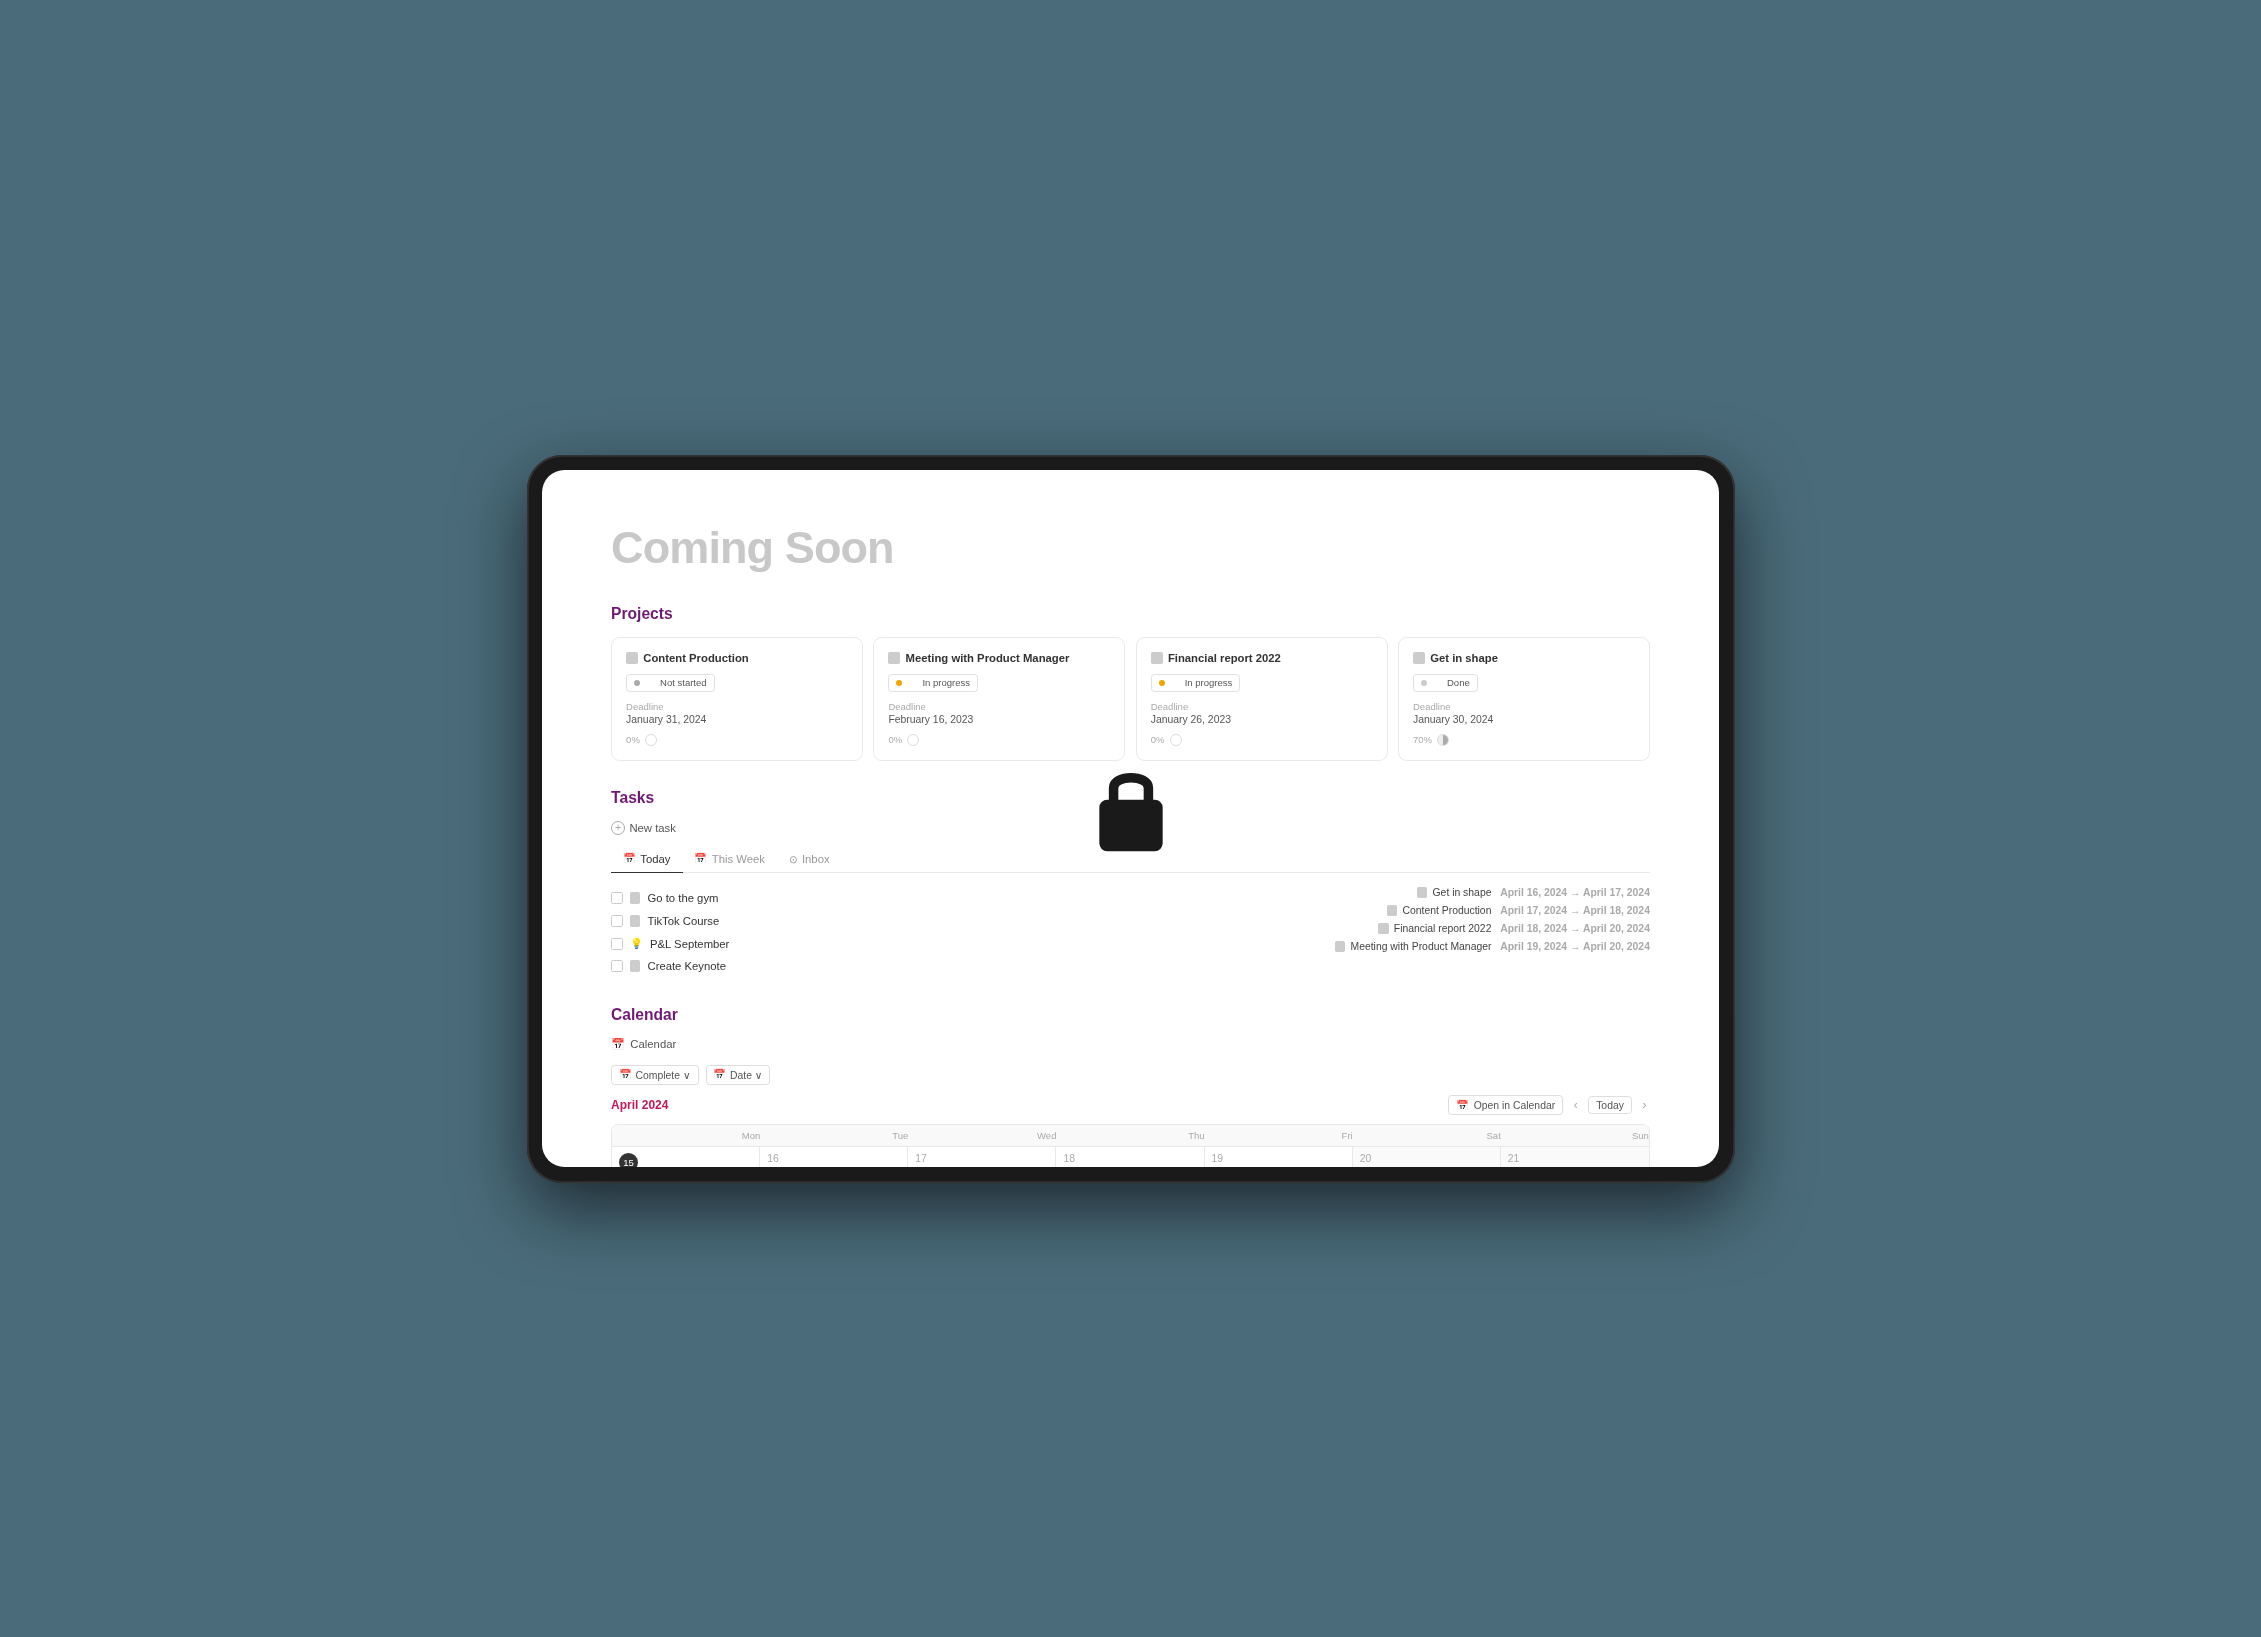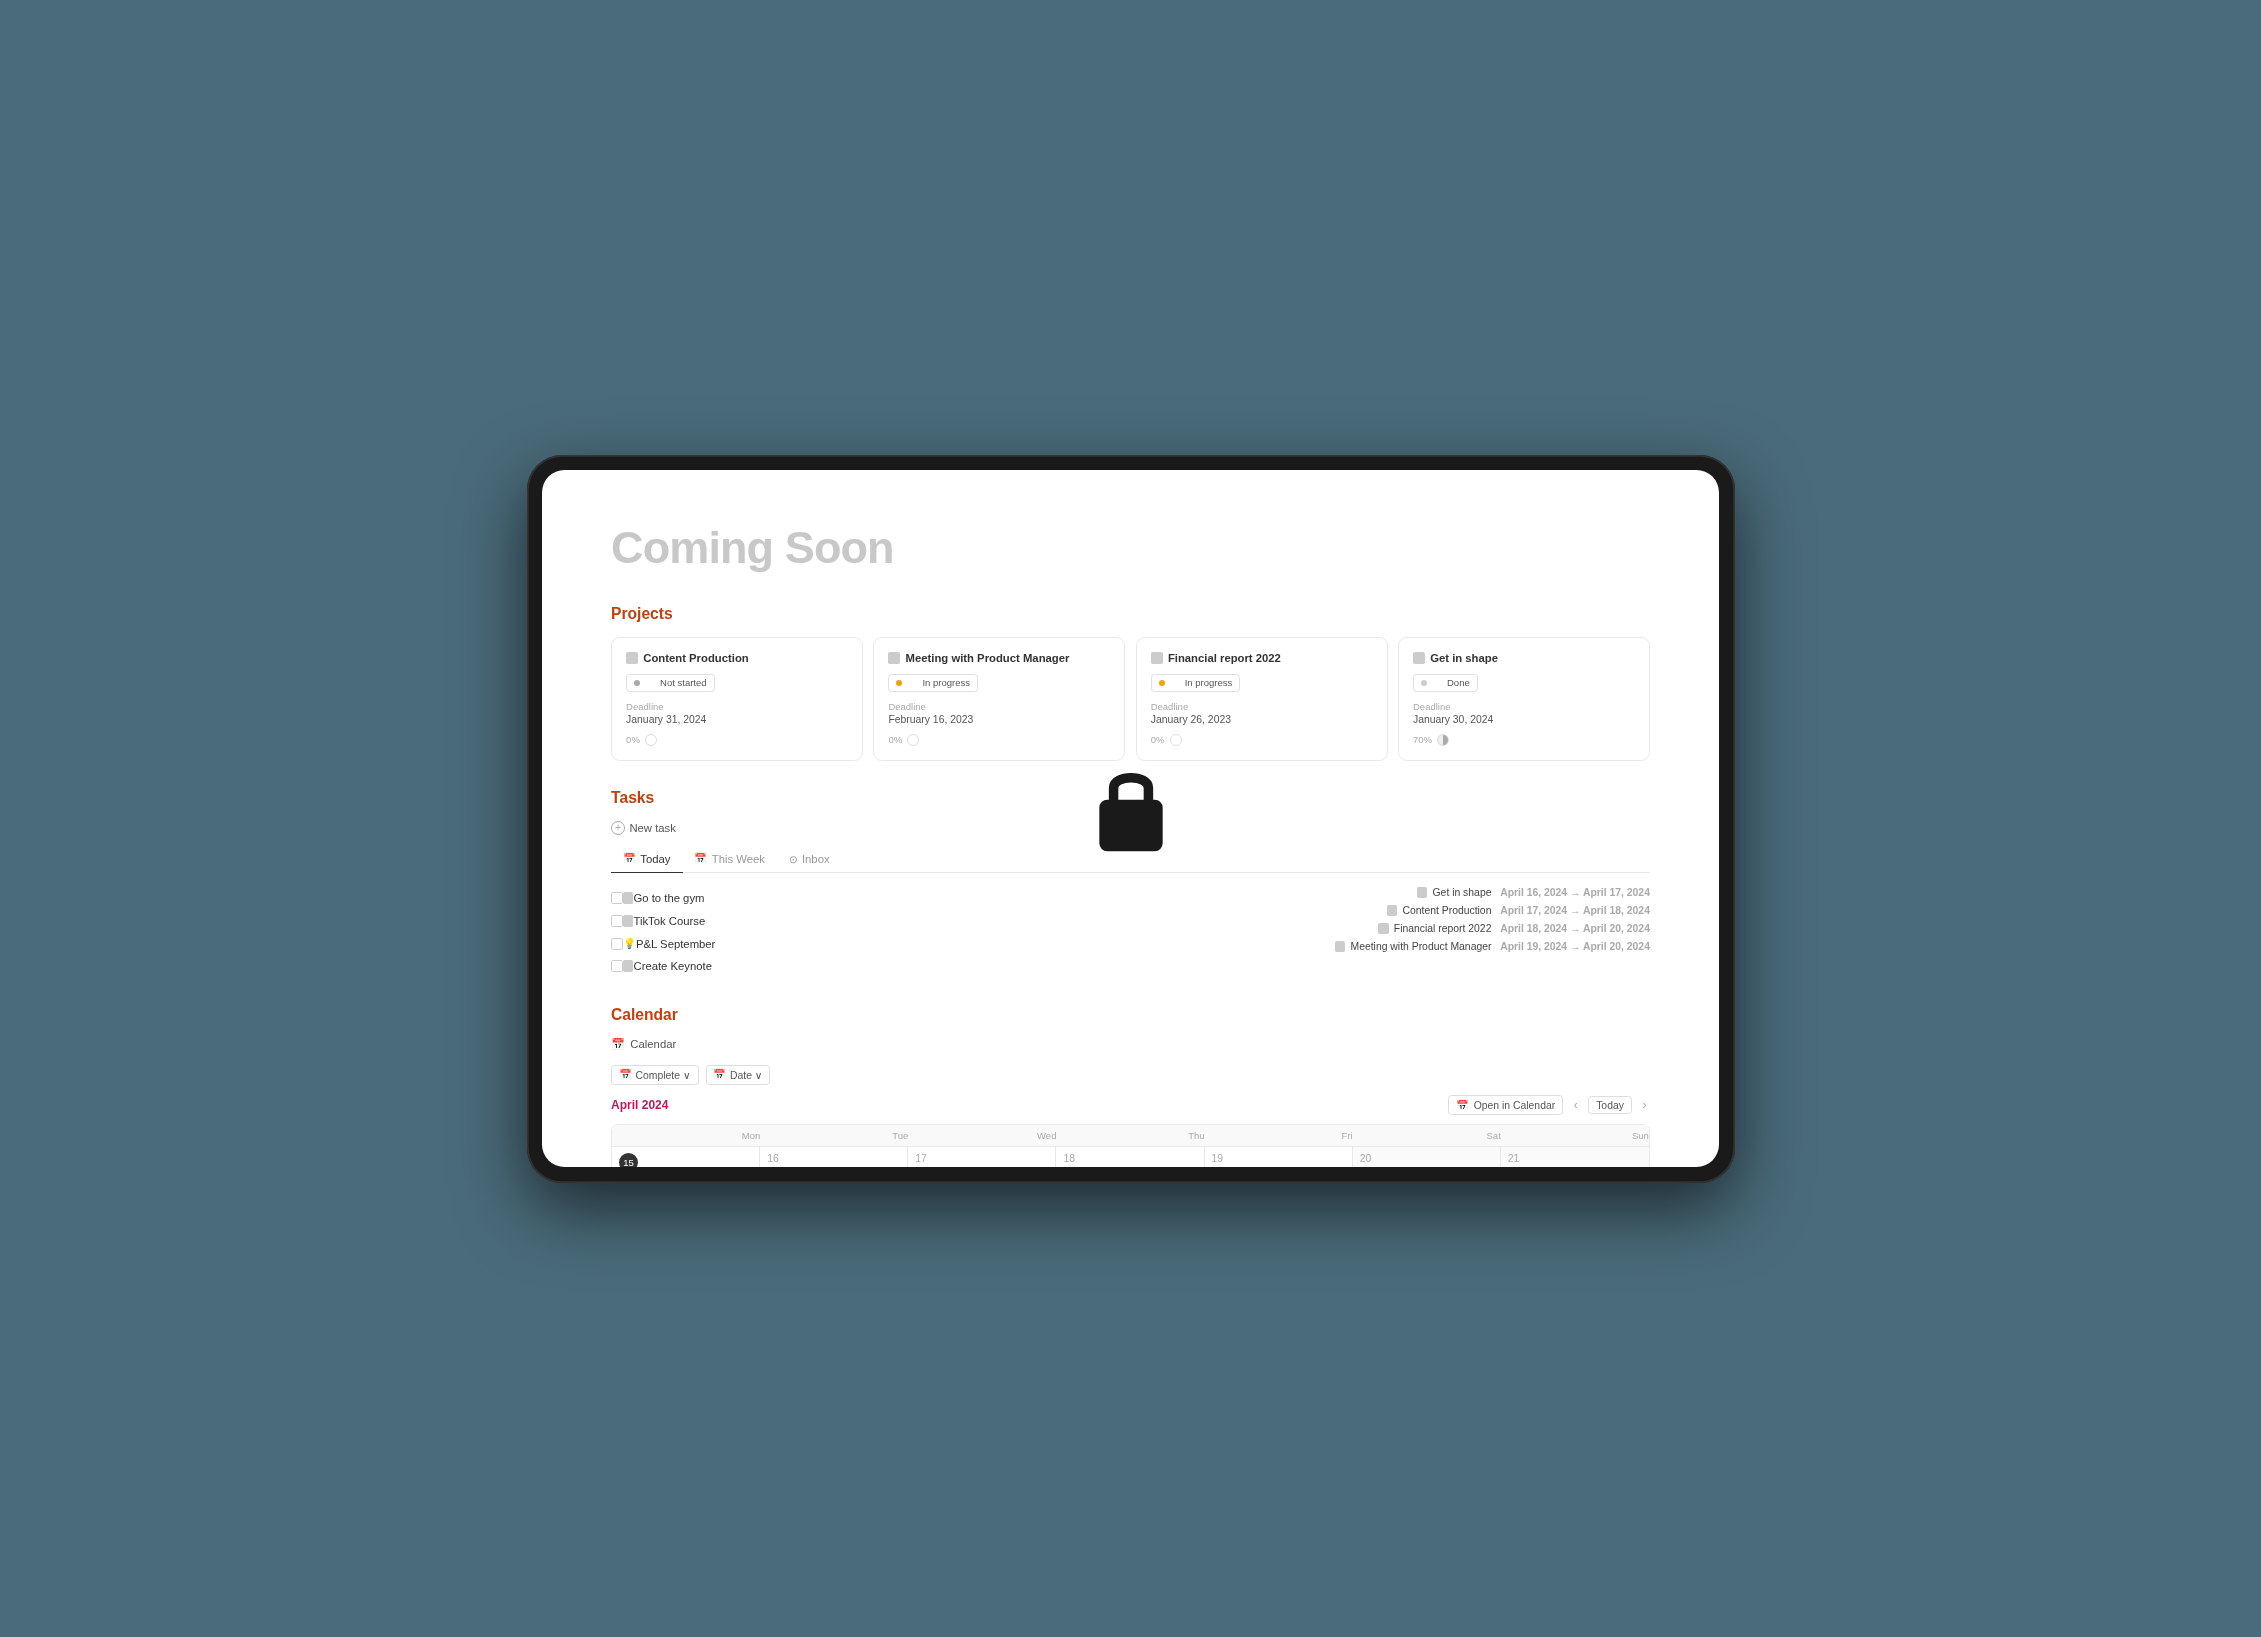--- a/index.html
+++ b/index.html
@@ -65,21 +65,21 @@
     }
 
     
     .section {
       margin-bottom: 28px;
     }
 
     .section-title {
       font-size: 15.6px;
       font-weight: 600;
-      color: #c2410c;
+      color: #701a75;
       margin-bottom: 14px;
     }
 
     
     .projects-grid {
       display: grid;
       grid-template-columns: repeat(4, 1fr);
       gap: 10.4px;
     }
 
@@ -228,20 +228,21 @@
       gap: 0;
     }
 
     .task-list {
       padding-right: 17.3px;
     }
 
     .task-item {
       display: flex;
       align-items: center;
+      gap: 7px;
       padding: 5.2px 0;
       font-size: 11.3px;
       color: #333;
     }
 
     .task-checkbox {
       width: 12px;
       height: 12px;
       border: 1.3px solid #ccc;
       border-radius: 1.7px;

